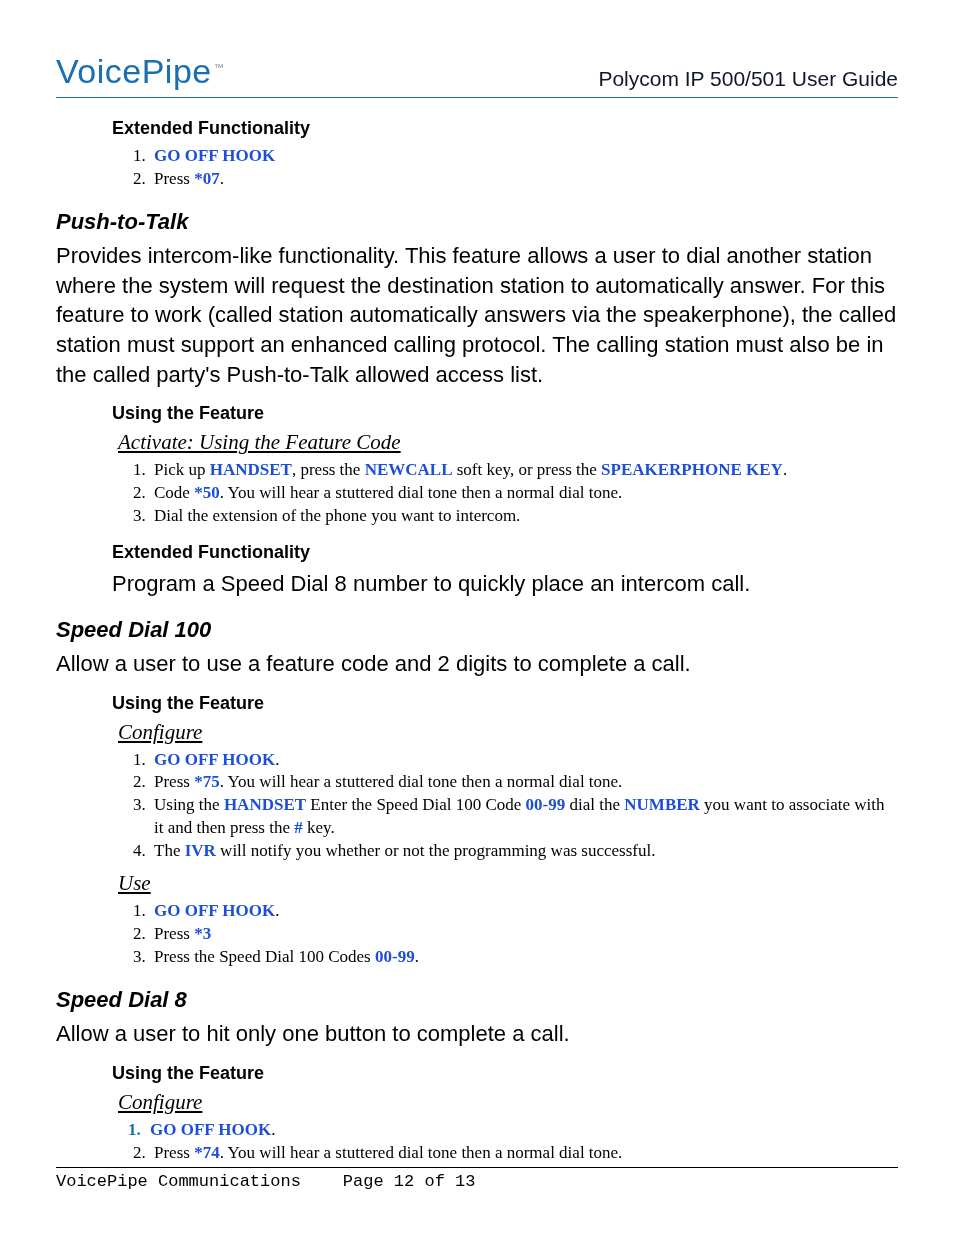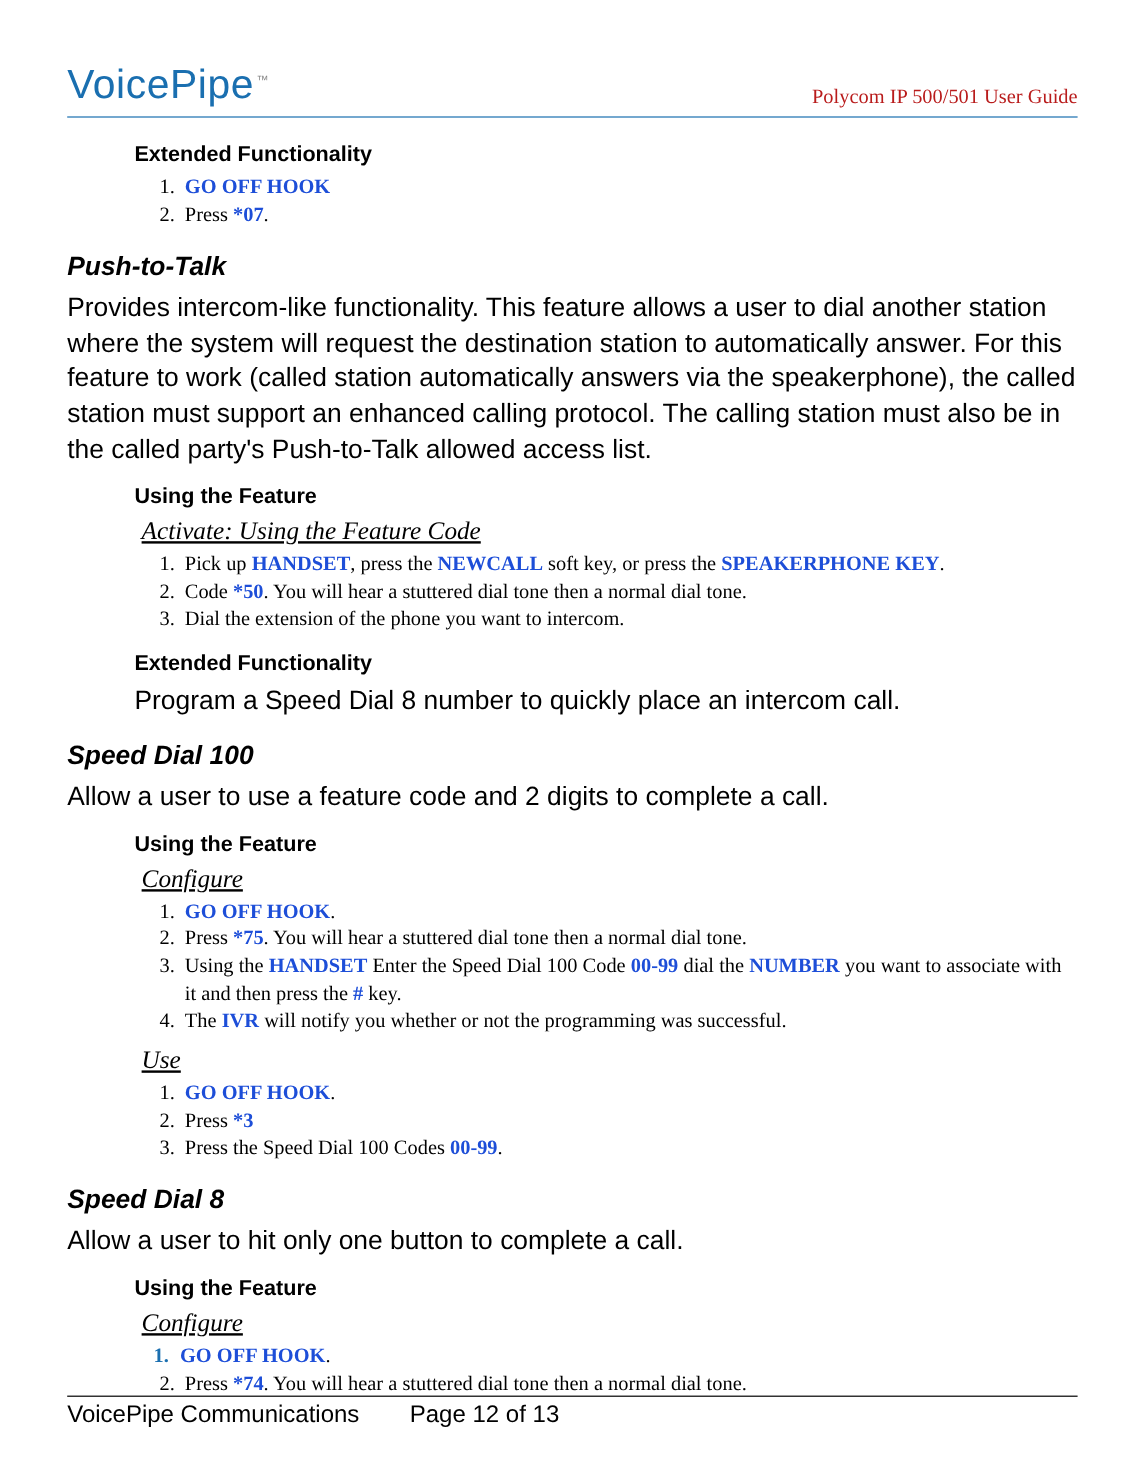--- a/index.html
+++ b/index.html
@@ -28,23 +28,23 @@
     color: #1a6fb0;
     letter-spacing: 0.5px;
   }
   .logo .tm {
     font-size: 10px;
     vertical-align: super;
     color: #888;
     margin-left: 2px;
   }
   .header-right {
-    font-family: Liberation Serif, serif;
-    font-size: 17px;
-    color: #b91c1c;
+    font-family: Liberation Sans, sans-serif;
+    font-size: 21px;
+    color: #0f172a;
   }
   .h1 {
     font-family: Arial, Helvetica, sans-serif;
     font-weight: bold;
     font-style: italic;
     font-size: 22px;
     margin-top: 18px;
     margin-bottom: 6px;
   }
   .h2 {
@@ -87,22 +87,22 @@
     color: #1d4ed8;
   }
   .footer {
     position: absolute;
     left: 56px;
     right: 56px;
     bottom: 44px;
     border-top: 1px solid #000;
     padding-top: 4px;
     display: flex;
-    font-family: Liberation Sans, sans-serif;
-    font-size: 20px;
+    font-family: Liberation Mono, monospace;
+    font-size: 17px;
     align-items: flex-end;
   }
   .footer-left { flex: 0 0 auto; margin-right: 42px; }
   .footer-center { flex: 1 1 auto; }
   .footer-right { flex: 0 0 auto; }
   .ol-blue-marker { list-style: none; counter-reset: bm; }
   .ol-blue-marker li { counter-increment: bm; }
   .ol-blue-marker li::before {
     content: counter(bm) ".";
     color: #1a6fb0;

